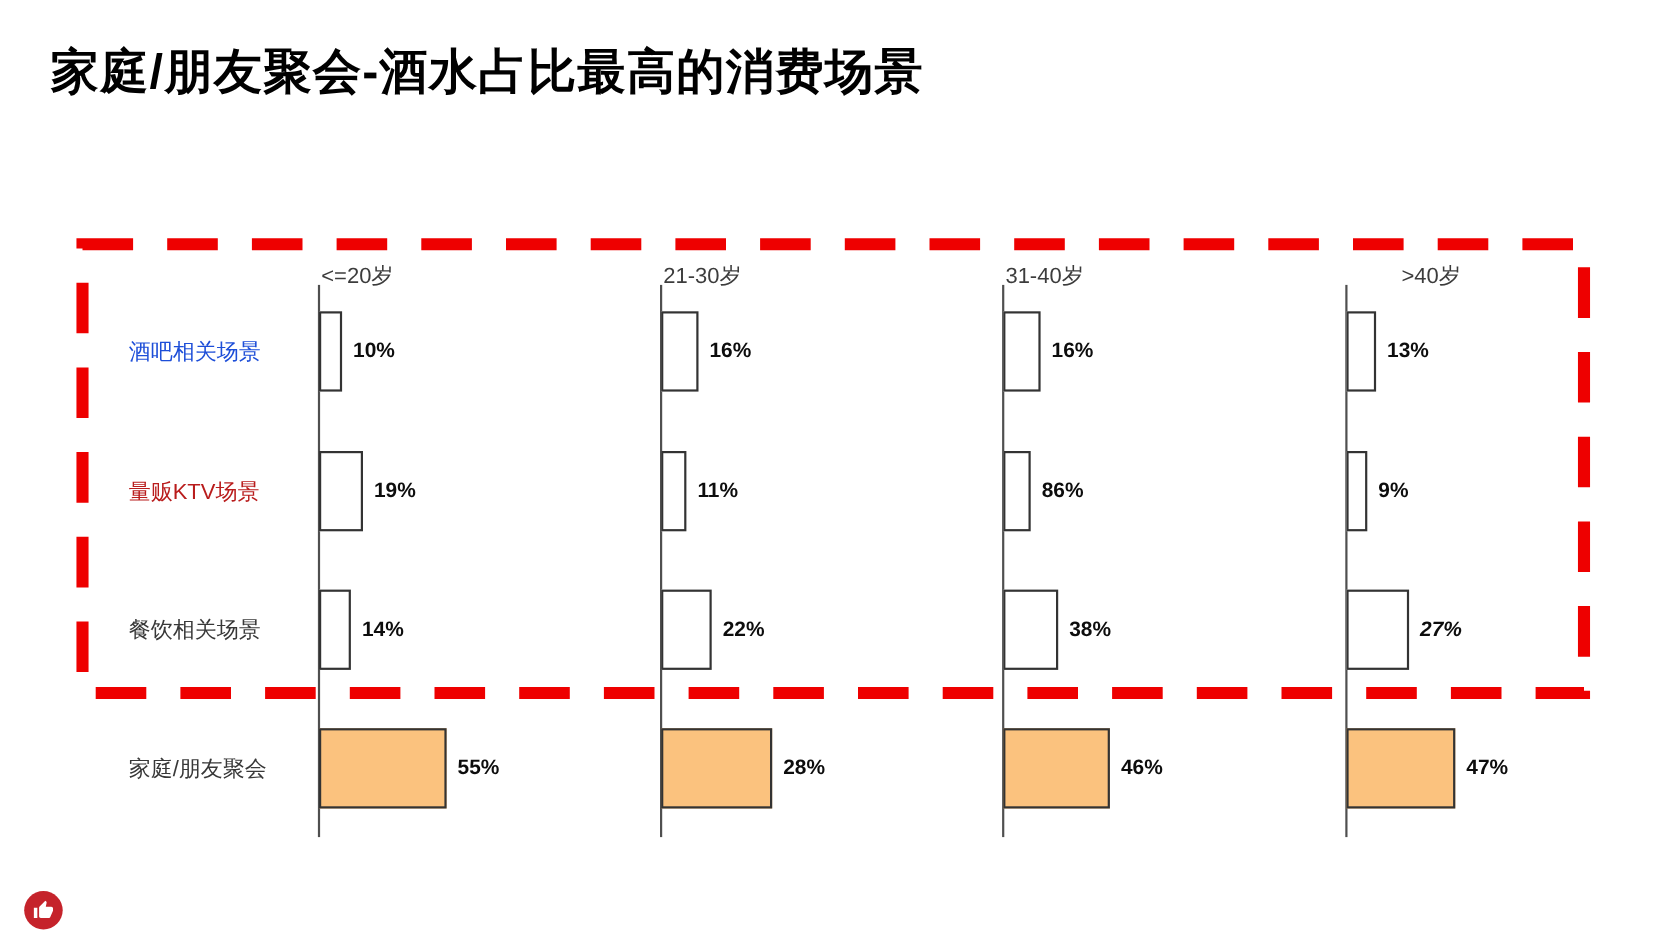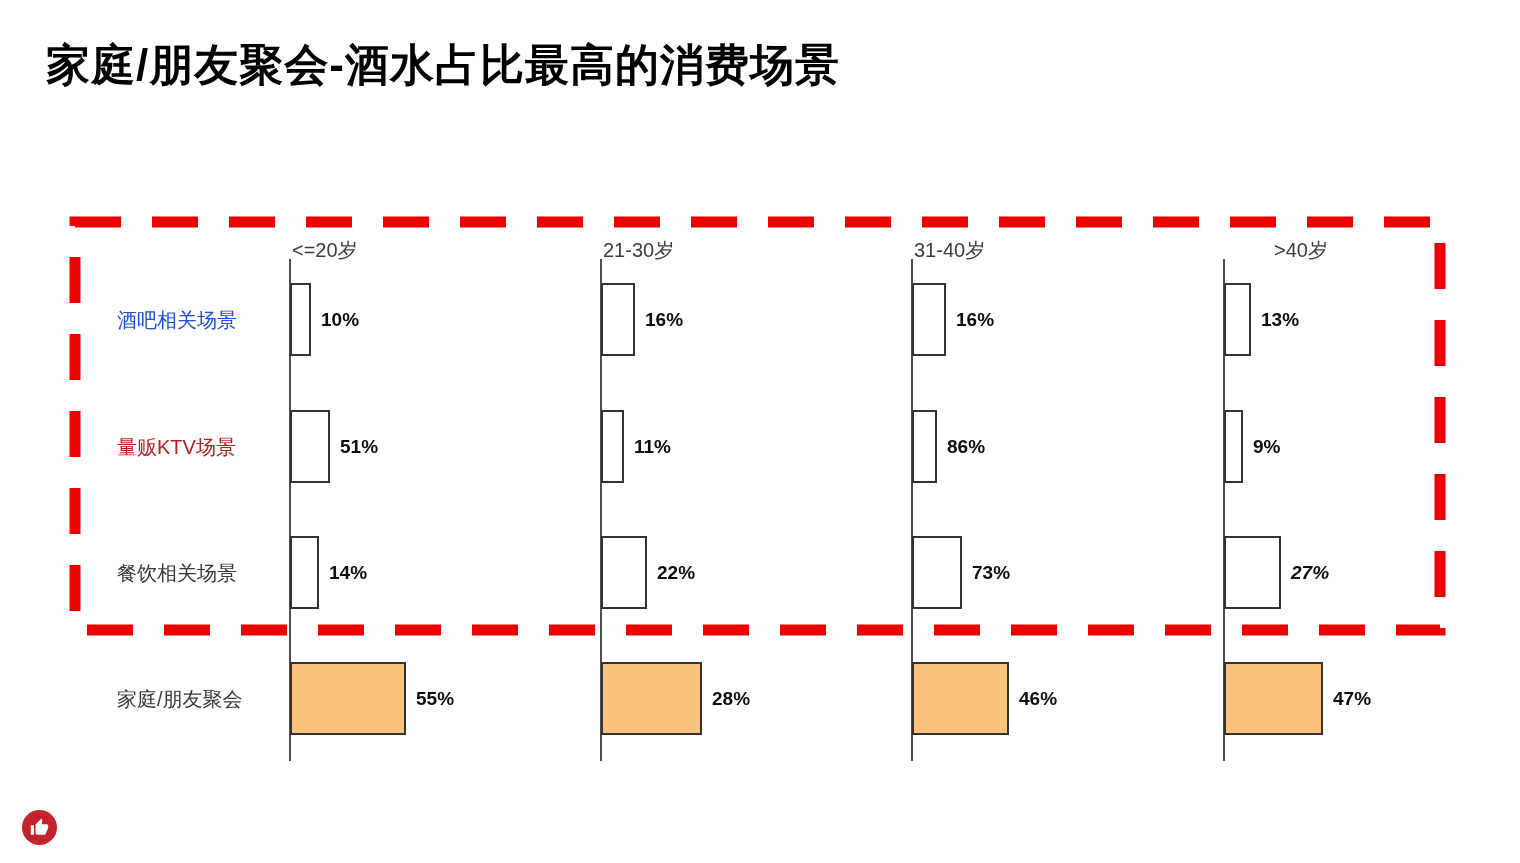--- a/index.html
+++ b/index.html
@@ -47,21 +47,21 @@
   <div class="chart" id="chart">
       <div class="row-label" style="left: 117px; top: 319.5px; color: #1d4ed8;">酒吧相关场景</div>
       <div class="row-label" style="left: 117px; top: 446.5px; color: #b91c1c;">量贩KTV场景</div>
       <div class="row-label" style="left: 117px; top: 572.5px; color: rgb(56, 56, 56);">餐饮相关场景</div>
       <div class="row-label" style="left: 117px; top: 698.5px; color: rgb(56, 56, 56);">家庭/朋友聚会</div>
       <div class="col-header" style="left: 292px; top: 237px;">&lt;=20岁</div>
       <div class="axis" style="left: 289px; top: 259px; height: 502px; background: rgb(79, 79, 79);"></div>
       <div class="bar" style="left: 290px; top: 283px; width: 21px; height: 73px; background: rgb(255, 255, 255); border-color: rgb(51, 51, 51);"></div>
       <div class="bar-value" style="left: 321px; top: 319.5px;">10%</div>
       <div class="bar" style="left: 290px; top: 410px; width: 40px; height: 73px; background: rgb(255, 255, 255); border-color: rgb(51, 51, 51);"></div>
-      <div class="bar-value" style="left: 340px; top: 446.5px;">51%</div>
+      <div class="bar-value" style="left: 340px; top: 446.5px;">19%</div>
       <div class="bar" style="left: 290px; top: 536px; width: 29px; height: 73px; background: rgb(255, 255, 255); border-color: rgb(51, 51, 51);"></div>
       <div class="bar-value" style="left: 329px; top: 572.5px;">14%</div>
       <div class="bar" style="left: 290px; top: 662px; width: 116px; height: 73px; background: rgb(251, 194, 126); border-color: rgb(51, 51, 51);"></div>
       <div class="bar-value" style="left: 416px; top: 698.5px;">55%</div>
       <div class="col-header" style="left: 603px; top: 237px;">21-30岁</div>
       <div class="axis" style="left: 600px; top: 259px; height: 502px; background: rgb(79, 79, 79);"></div>
       <div class="bar" style="left: 601px; top: 283px; width: 34px; height: 73px; background: rgb(255, 255, 255); border-color: rgb(51, 51, 51);"></div>
       <div class="bar-value" style="left: 645px; top: 319.5px;">16%</div>
       <div class="bar" style="left: 601px; top: 410px; width: 23px; height: 73px; background: rgb(255, 255, 255); border-color: rgb(51, 51, 51);"></div>
       <div class="bar-value" style="left: 634px; top: 446.5px;">11%</div>
@@ -69,21 +69,21 @@
       <div class="bar-value" style="left: 657px; top: 572.5px;">22%</div>
       <div class="bar" style="left: 601px; top: 662px; width: 101px; height: 73px; background: rgb(251, 194, 126); border-color: rgb(51, 51, 51);"></div>
       <div class="bar-value" style="left: 712px; top: 698.5px;">28%</div>
       <div class="col-header" style="left: 914px; top: 237px;">31-40岁</div>
       <div class="axis" style="left: 911px; top: 259px; height: 502px; background: rgb(79, 79, 79);"></div>
       <div class="bar" style="left: 912px; top: 283px; width: 34px; height: 73px; background: rgb(255, 255, 255); border-color: rgb(51, 51, 51);"></div>
       <div class="bar-value" style="left: 956px; top: 319.5px;">16%</div>
       <div class="bar" style="left: 912px; top: 410px; width: 25px; height: 73px; background: rgb(255, 255, 255); border-color: rgb(51, 51, 51);"></div>
       <div class="bar-value" style="left: 947px; top: 446.5px;">86%</div>
       <div class="bar" style="left: 912px; top: 536px; width: 50px; height: 73px; background: rgb(255, 255, 255); border-color: rgb(51, 51, 51);"></div>
-      <div class="bar-value" style="left: 972px; top: 572.5px;">73%</div>
+      <div class="bar-value" style="left: 972px; top: 572.5px;">38%</div>
       <div class="bar" style="left: 912px; top: 662px; width: 97px; height: 73px; background: rgb(251, 194, 126); border-color: rgb(51, 51, 51);"></div>
       <div class="bar-value" style="left: 1019px; top: 698.5px;">46%</div>
       <div class="col-header" style="left: 1274px; top: 237px;">&gt;40岁</div>
       <div class="axis" style="left: 1223px; top: 259px; height: 502px; background: rgb(79, 79, 79);"></div>
       <div class="bar" style="left: 1224px; top: 283px; width: 27px; height: 73px; background: rgb(255, 255, 255); border-color: rgb(51, 51, 51);"></div>
       <div class="bar-value" style="left: 1261px; top: 319.5px;">13%</div>
       <div class="bar" style="left: 1224px; top: 410px; width: 19px; height: 73px; background: rgb(255, 255, 255); border-color: rgb(51, 51, 51);"></div>
       <div class="bar-value" style="left: 1253px; top: 446.5px;">9%</div>
       <div class="bar" style="left: 1224px; top: 536px; width: 57px; height: 73px; background: rgb(255, 255, 255); border-color: rgb(51, 51, 51);"></div>
       <div class="bar-value" style="left: 1291px; top: 572.5px; font-style: italic;">27%</div>

